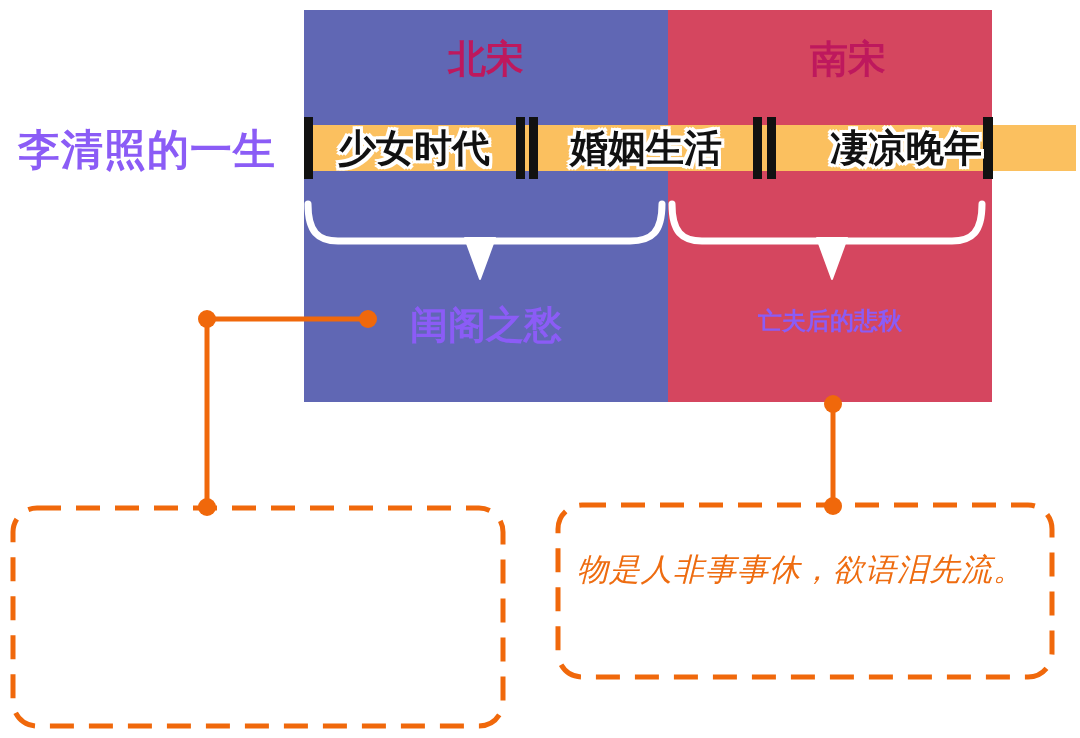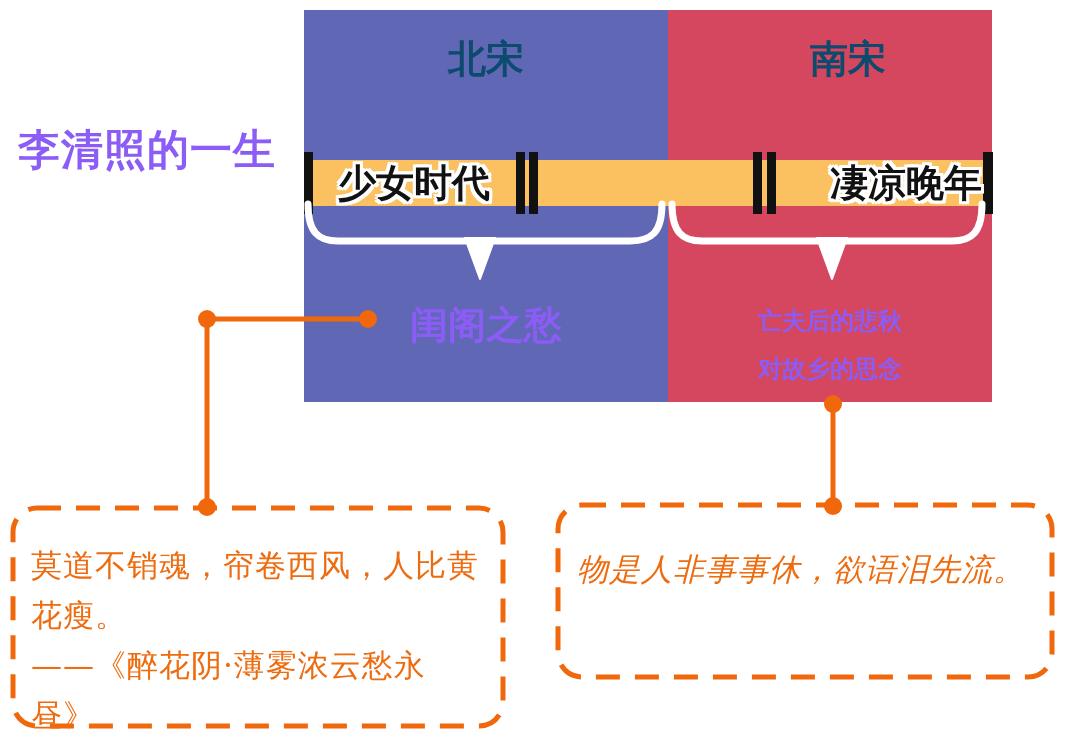--- a/index.html
+++ b/index.html
@@ -9,26 +9,26 @@
   }
   .abs{position:absolute;}
   .main-title{
     left:18px;top:122px;font-size:42px;font-weight:bold;color:#8b5cf6;
     letter-spacing:1px;white-space:nowrap;
   }
   .block{top:10px;height:392px;}
   .block-north{left:304px;width:364px;background:#6067b4;}
   .block-south{left:668px;width:324px;background:#d5465f;}
   .dyn-label{
-    top:34px;font-size:38px;font-weight:bold;color:#0c4a6e;text-align:center;
+    top:34px;font-size:38px;font-weight:bold;color:#be185d;text-align:center;
     white-space:nowrap;
   }
   .dyn-north{left:304px;width:364px;}
   .dyn-south{left:668px;width:360px;}
-  .band{left:304px;top:125px;width:688px;height:46px;background:#fbc05f;margin-top:35px;}
+  .band{left:304px;top:125px;width:772px;height:46px;background:#fbc05f;}
   .bar{position:absolute;top:-8px;width:9px;height:62px;background:#111111;}
   .seg-label{
     position:absolute;top:-3px;transform:translateX(-50%);
     font-size:38px;line-height:52px;font-weight:bold;color:#111111;white-space:nowrap;
     text-shadow:-3px -3px 0 #fff,3px -3px 0 #fff,-3px 3px 0 #fff,3px 3px 0 #fff,
                 0 -3px 0 #fff,0 3px 0 #fff,-3px 0 0 #fff,3px 0 0 #fff;
   }
   .theme{font-weight:bold;color:#8b5cf6;text-align:center;white-space:nowrap;}
   .theme-north{left:304px;width:364px;top:300px;font-size:38px;}
   .theme-south{left:668px;width:324px;top:297px;font-size:24px;line-height:48px;}
@@ -56,27 +56,27 @@
   <div class="abs dyn-label dyn-south">南宋</div>
 
   <div class="abs band">
     <div class="bar" style="left:0px"></div>
     <div class="bar" style="left:212px"></div>
     <div class="bar" style="left:225px"></div>
     <div class="bar" style="left:449px"></div>
     <div class="bar" style="left:463px"></div>
     <div class="bar" style="left:679px;width:10px"></div>
     <div class="seg-label" style="left:110px">少女时代</div>
+    <div class="seg-label" style="left:342px">婚姻生活</div>
     <div class="seg-label" style="left:602px">凄凉晚年</div>
   </div>
 
   <div class="abs theme theme-north">闺阁之愁</div>
   <div class="abs theme theme-south">
     <div>亡夫后的悲秋</div>
-    <div>对故乡的思念</div>
   </div>
 
   <svg class="abs overlay" viewBox="0 0 1080 738">
 
     <rect x="13" y="508" width="490" height="218" rx="24" fill="none" stroke="#f0680b" stroke-width="5" stroke-dasharray="24 15"></rect>
     <rect x="558" y="505" width="494" height="172" rx="24" fill="none" stroke="#f0680b" stroke-width="5" stroke-dasharray="24 15"></rect>
 
     <path d="M308,204 C308,232 318,241 338,241 L630,241 C652,241 662,232 662,204" fill="none" stroke="#ffffff" stroke-width="7" stroke-linecap="round"></path>
     <path d="M465,238 L480,279 L495,238 Z" fill="#ffffff" stroke="#ffffff" stroke-width="2" stroke-linejoin="round"></path>
     <path d="M672,204 C672,232 682,241 702,241 L952,241 C972,241 982,232 982,204" fill="none" stroke="#ffffff" stroke-width="7" stroke-linecap="round"></path>
@@ -84,25 +84,19 @@
 
     <polyline points="368,319 207,319 207,507" fill="none" stroke="#f0680b" stroke-width="5"></polyline>
     <line x1="833" y1="404" x2="833" y2="506" stroke="#f0680b" stroke-width="5"></line>
     <circle cx="368" cy="319" r="9" fill="#f0680b"></circle>
     <circle cx="207" cy="319" r="9" fill="#f0680b"></circle>
     <circle cx="207" cy="507" r="9" fill="#f0680b"></circle>
     <circle cx="833" cy="404" r="9" fill="#f0680b"></circle>
     <circle cx="833" cy="506" r="9" fill="#f0680b"></circle>
   </svg>
 
-  <div class="abs quote-card quote-left">
-    <div class="inner">
-      <div class="qtext">莫道不销魂，帘卷西风，人比黄花瘦。</div>
-      <div class="qattr">——《醉花阴·薄雾浓云愁永昼》</div>
-    </div>
-  </div>
   <div class="abs quote-card quote-right">
     <div class="inner">
       <div class="qtext">物是人非事事休，欲语泪先流。</div>
     </div>
   </div>
 
 </div>
 
 </body></html>

